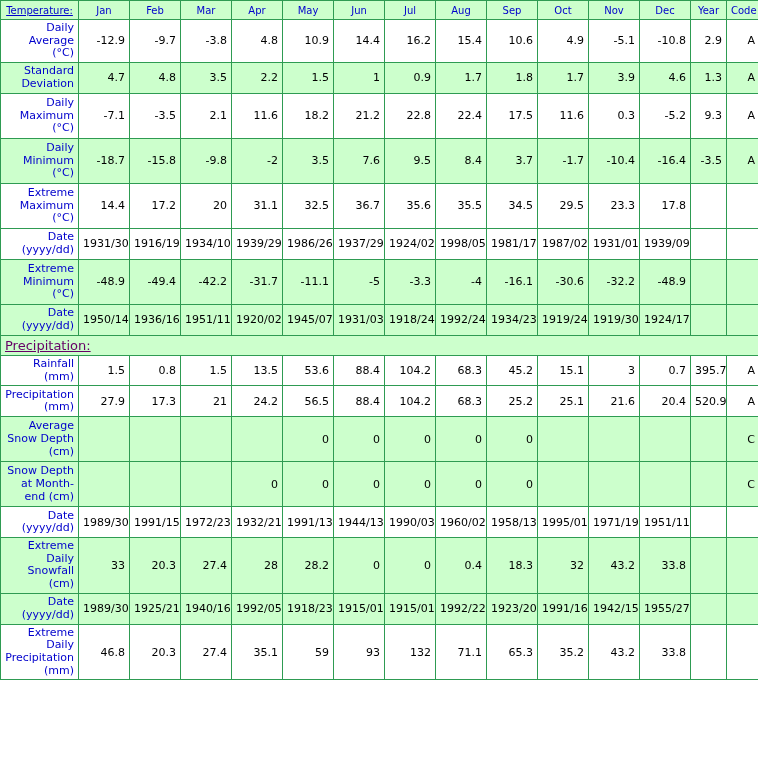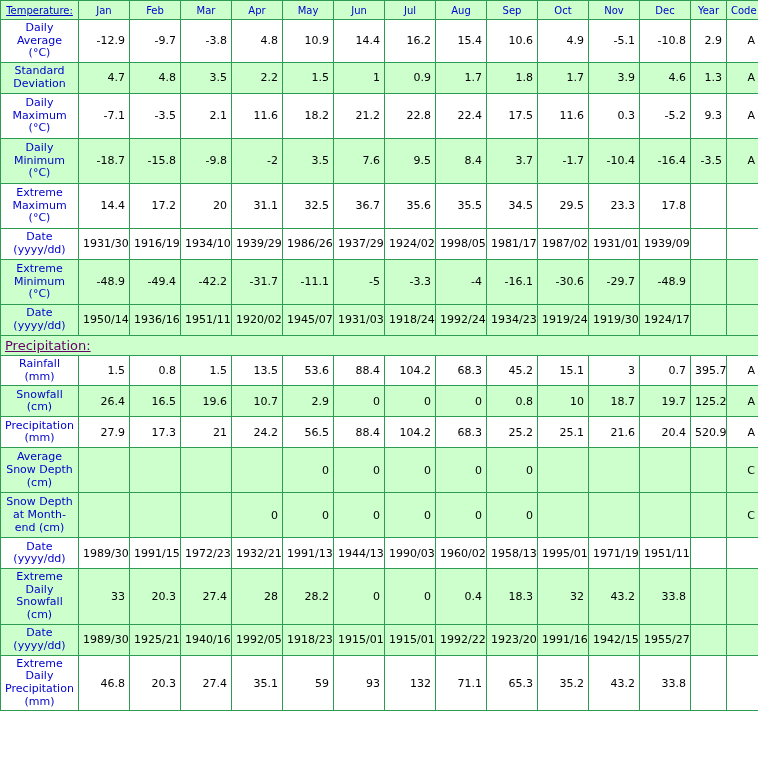--- a/index.html
+++ b/index.html
@@ -56,21 +56,21 @@
     text-align: left;
     text-decoration: underline;
     font-size: 13px;
     border-left-color: #2e9b52;
     border-right-color: #2e9b52;
   }
   
   td.row-label {
     color: #0000cc;
     font-weight: bold;
-    text-align: center;
+    text-align: right;
     font-size: 11px;
     line-height: 1.15;
   }
   
   td.data-cell {
     text-align: right;
     color: #000000;
     font-size: 11px;
     white-space: nowrap;
   }
@@ -231,21 +231,21 @@
         <td class="data-cell">-48.9</td>
         <td class="data-cell record">-49.4</td>
         <td class="data-cell">-42.2</td>
         <td class="data-cell">-31.7</td>
         <td class="data-cell">-11.1</td>
         <td class="data-cell">-5</td>
         <td class="data-cell">-3.3</td>
         <td class="data-cell">-4</td>
         <td class="data-cell">-16.1</td>
         <td class="data-cell">-30.6</td>
-        <td class="data-cell">-29.7</td>
+        <td class="data-cell">-32.2</td>
         <td class="data-cell">-48.9</td>
         <td class="data-cell"></td>
         <td class="data-cell"></td>
       </tr>
       <tr class="row-green h2">
         <td class="row-label">Date (yyyy/dd)</td>
         <td class="data-cell">1950/14</td>
         <td class="data-cell record">1936/16</td>
         <td class="data-cell">1951/11</td>
         <td class="data-cell">1920/02</td>
@@ -273,37 +273,20 @@
         <td class="data-cell">88.4</td>
         <td class="data-cell">104.2</td>
         <td class="data-cell">68.3</td>
         <td class="data-cell">45.2</td>
         <td class="data-cell">15.1</td>
         <td class="data-cell">3</td>
         <td class="data-cell">0.7</td>
         <td class="data-cell">395.7</td>
         <td class="data-cell">A</td>
       </tr>
-      <tr class="row-green h2">
-        <td class="row-label">Snowfall (cm)</td>
-        <td class="data-cell">26.4</td>
-        <td class="data-cell">16.5</td>
-        <td class="data-cell">19.6</td>
-        <td class="data-cell">10.7</td>
-        <td class="data-cell">2.9</td>
-        <td class="data-cell">0</td>
-        <td class="data-cell">0</td>
-        <td class="data-cell">0</td>
-        <td class="data-cell">0.8</td>
-        <td class="data-cell">10</td>
-        <td class="data-cell">18.7</td>
-        <td class="data-cell">19.7</td>
-        <td class="data-cell">125.2</td>
-        <td class="data-cell">A</td>
-      </tr>
       <tr class="row-white h2">
         <td class="row-label">Precipitation (mm)</td>
         <td class="data-cell">27.9</td>
         <td class="data-cell">17.3</td>
         <td class="data-cell">21</td>
         <td class="data-cell">24.2</td>
         <td class="data-cell">56.5</td>
         <td class="data-cell">88.4</td>
         <td class="data-cell">104.2</td>
         <td class="data-cell">68.3</td>

